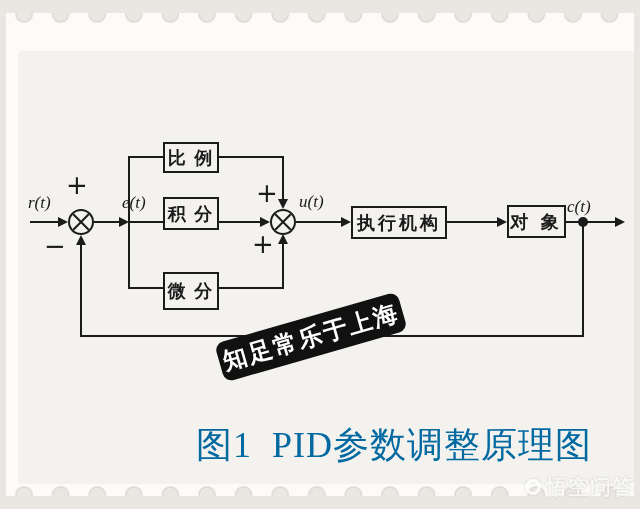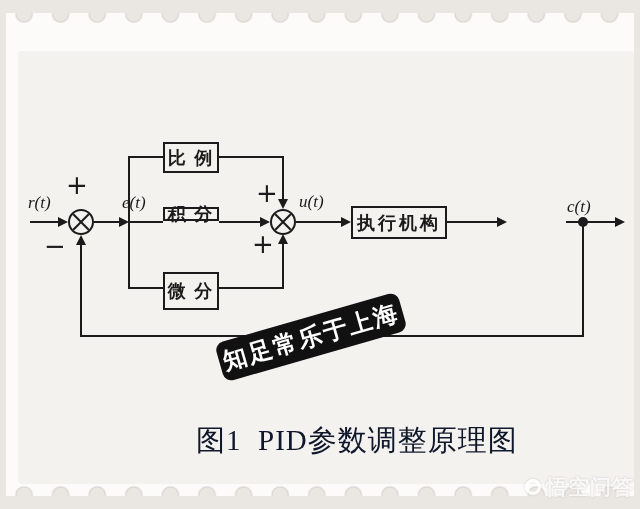--- a/index.html
+++ b/index.html
@@ -69,21 +69,21 @@
   
   .banner{
     position:absolute;left:216px;top:317px;width:190px;height:40px;
     background:#111111;border-radius:9px;transform:rotate(-16deg);
     display:flex;align-items:center;justify-content:center;
     color:#ffffff;font-size:24px;font-weight:bold;letter-spacing:2px;
     font-family:"Liberation Serif",serif;white-space:nowrap;
   }
   .caption{
     position:absolute;left:196px;top:421px;
-    font-size:29px;color:#0f172a;letter-spacing:1px;white-space:pre;
+    font-size:36px;color:#0369a1;letter-spacing:1px;white-space:pre;
     font-family:"Liberation Serif","DejaVu Serif",serif;
   }
   .corner-mark{
     position:absolute;right:6px;bottom:8px;
     display:flex;align-items:center;gap:5px;
     color:rgba(255,255,255,0.85);font-weight:bold;font-size:21px;letter-spacing:1px;
     text-shadow:0 0 2px rgba(160,155,148,0.55);
     font-family:"Liberation Sans",sans-serif;
   }
   .corner-logo{
@@ -113,21 +113,21 @@
     <span class="sig" style="left:96px;top:193px;margin-left:26px;">e(t)</span>
     <div class="hline" style="left:94px;top:221px;width:25px;"></div>
     <div class="arrow right" style="left:119px;top:217px;"></div>
     <div class="vline" style="left:128px;top:156px;height:133px;"></div>
 
     <div class="hline" style="left:129px;top:156px;width:34px;"></div>
     <div class="hline" style="left:129px;top:221px;width:34px;"></div>
     <div class="hline" style="left:129px;top:287px;width:34px;"></div>
 
     <div class="blk sp" style="left:163px;top:142px;width:56px;height:31px;">比 例</div>
-    <div class="blk sp" style="left:163px;top:207px;width:56px;height:14px;">积 分</div>
+    <div class="blk sp" style="left:163px;top:197px;width:56px;height:33px;">积 分</div>
     <div class="blk sp" style="left:163px;top:272px;width:56px;height:38px;">微 分</div>
 
     <div class="hline" style="left:219px;top:156px;width:65px;"></div>
     <div class="vline" style="left:282px;top:156px;height:44px;"></div>
     <div class="arrow down" style="left:278px;top:199px;"></div>
 
     <div class="hline" style="left:219px;top:221px;width:42px;"></div>
     <div class="arrow right" style="left:260px;top:217px;"></div>
 
     <div class="hline" style="left:219px;top:287px;width:65px;"></div>
@@ -138,20 +138,21 @@
     <span class="sign" style="left:252px;top:231px;">+</span>
     <div class="sum" style="left:270px;top:209px;"></div>
 
     <span class="sig" style="left:299px;top:192px;">u(t)</span>
     <div class="hline" style="left:296px;top:221px;width:45px;"></div>
     <div class="arrow right" style="left:341px;top:217px;"></div>
     <div class="blk" style="left:351px;top:206px;width:96px;height:33px;letter-spacing:3px;">执行机构</div>
 
     <div class="hline" style="left:447px;top:221px;width:50px;"></div>
     <div class="arrow right" style="left:497px;top:217px;"></div>
+    <div class="blk" style="left:507px;top:205px;width:59px;height:33px;letter-spacing:4px;">对 象</div>
 
     <span class="sig" style="left:567px;top:197px;">c(t)</span>
     <div class="hline" style="left:566px;top:221px;width:49px;"></div>
     <div class="arrow right" style="left:615px;top:217px;"></div>
     <div class="dot" style="left:578px;top:217px;"></div>
 
     <div class="vline" style="left:582px;top:222px;height:115px;"></div>
     <div class="hline" style="left:80px;top:335px;width:504px;"></div>
     <div class="vline" style="left:80px;top:245px;height:92px;"></div>
     <div class="arrow up" style="left:76px;top:235px;"></div>

